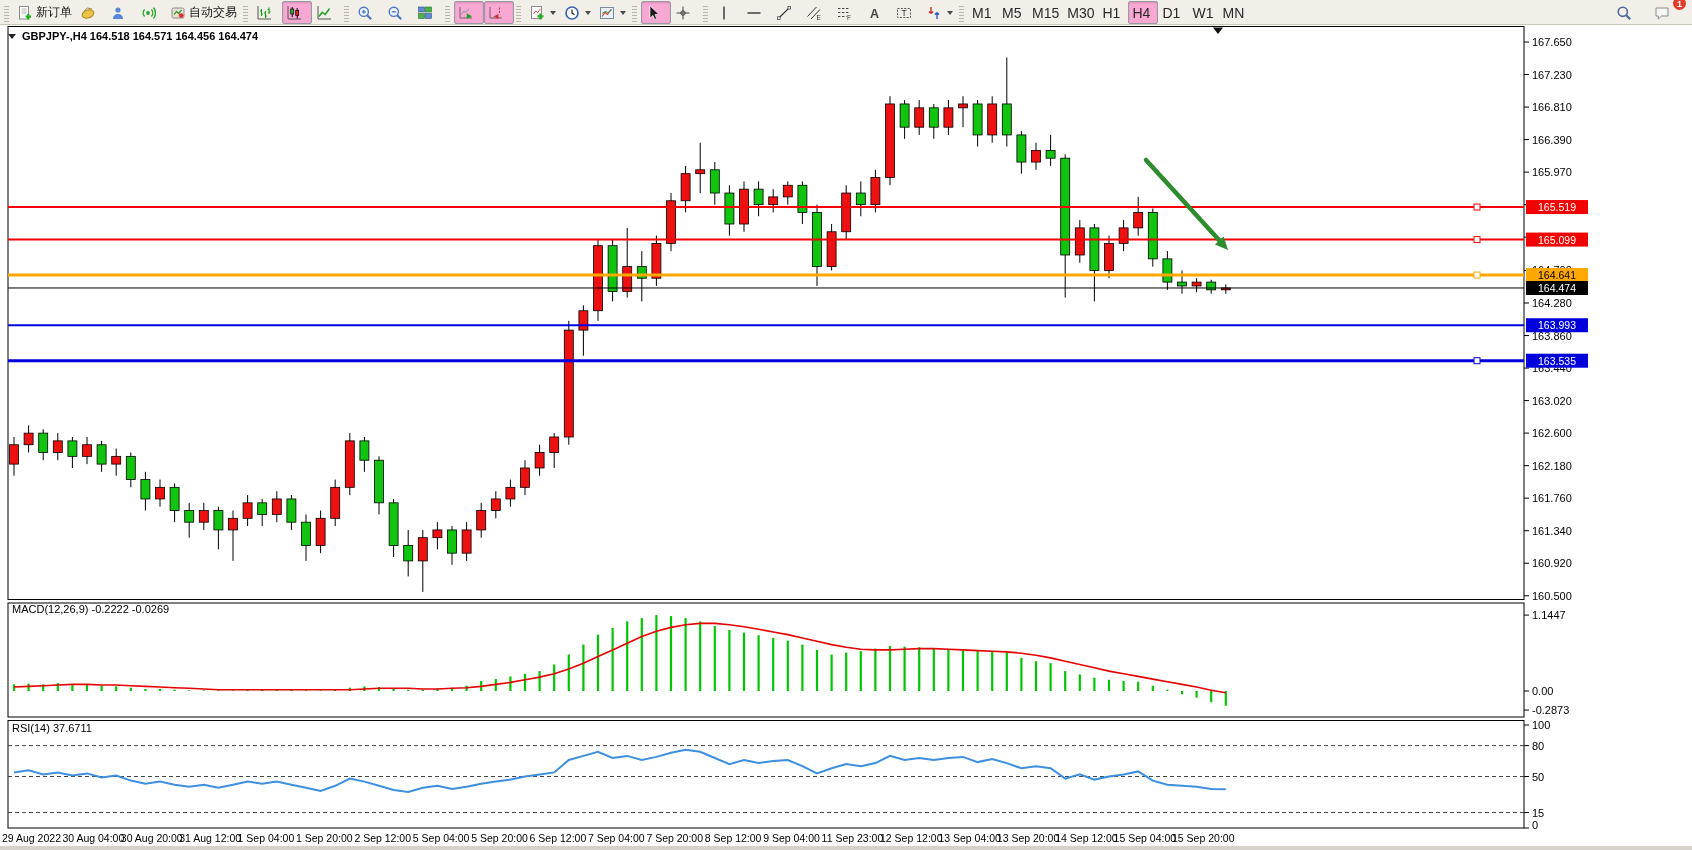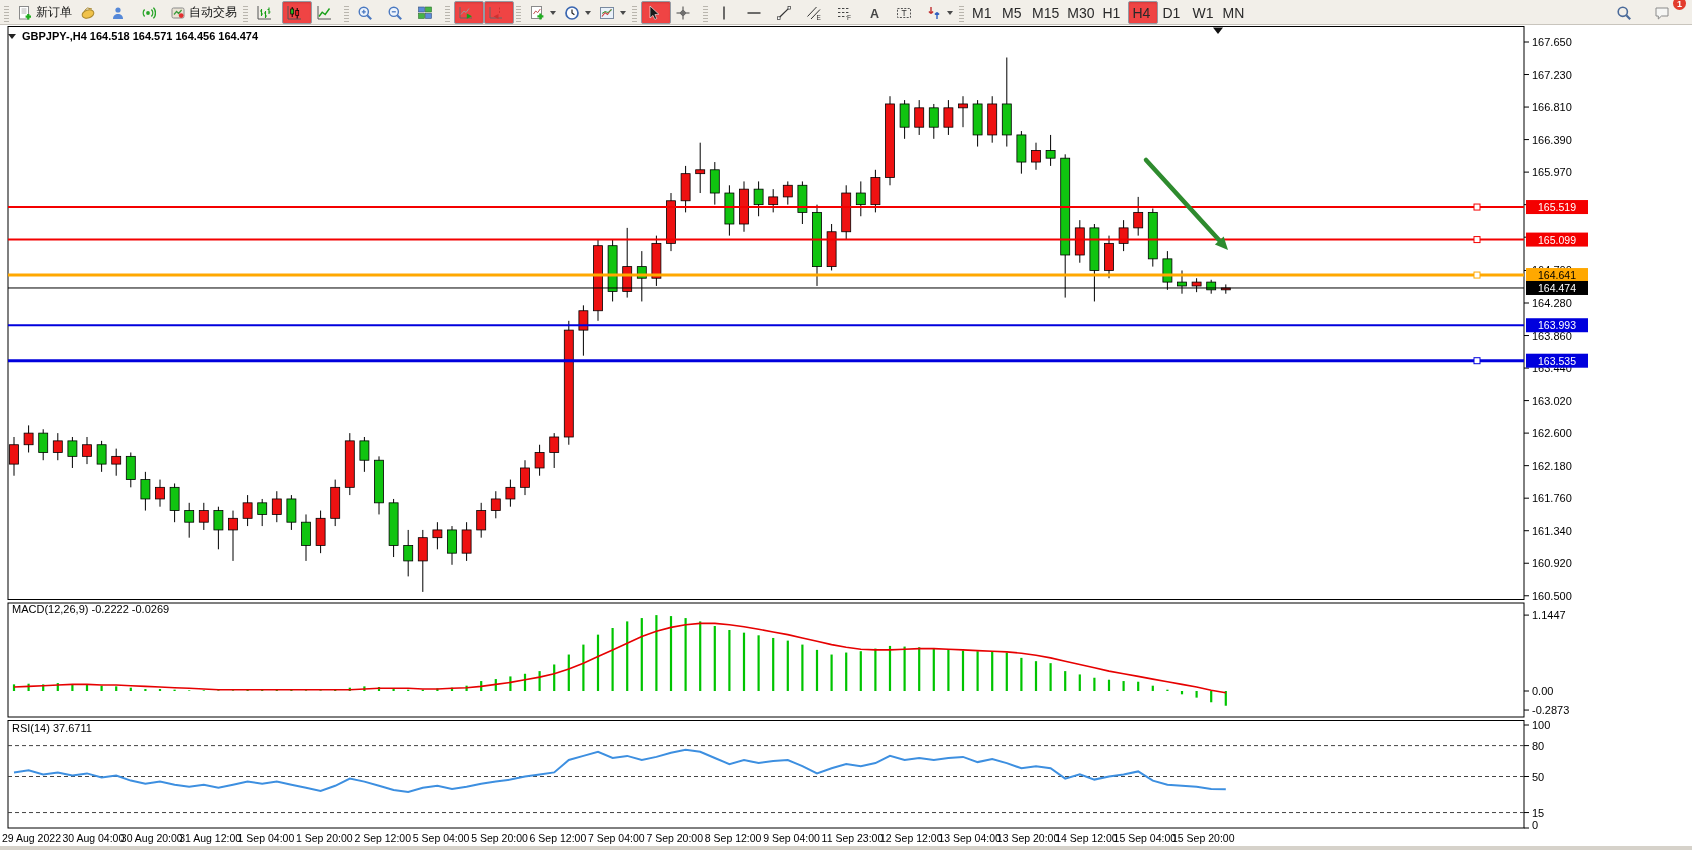--- a/index.html
+++ b/index.html
@@ -2,21 +2,21 @@
 <html><head>
 <meta charset="utf-8">
 <style>
   html,body{margin:0;padding:0;background:#fff;width:1692px;height:850px;overflow:hidden;
     font-family:"Liberation Sans",sans-serif;position:relative}
   .toolbar{position:absolute;top:0;left:0;width:1692px;height:25px;background:#f2efe9;
     border-bottom:1px solid #c9c5bd;display:flex;align-items:flex-end;padding:0 2px;box-sizing:border-box;z-index:5}
   .grip{width:5px;height:18px;margin:0 4px 0 2px;background:repeating-linear-gradient(to bottom,#b9b5ad 0 1px,rgba(0,0,0,0) 1px 3px)}
   .btn{height:21px;min-width:22px;display:flex;align-items:center;gap:3px;padding:0 3px;
     border:1px solid rgba(0,0,0,0);border-radius:2px;cursor:default}
-  .btn.active{background:#ef4444;border-color:#959ca5;box-shadow:inset 0 1px 2px rgba(0,0,0,.14)}
+  .btn.active{background:#f9a8d4;border-color:#959ca5;box-shadow:inset 0 1px 2px rgba(0,0,0,.14)}
   .btn .lbl{font-size:12px;color:#151515;white-space:nowrap}
   .btn svg{display:block}
   .caret{width:0;height:0;border-left:3px solid rgba(0,0,0,0);border-right:3px solid rgba(0,0,0,0);
     border-top:4px solid #4a4a4a;margin-left:2px}
   .tf .lbl{font-size:14px;color:#2a2a2a}
   .tb-right{margin-left:auto;display:flex;align-items:center;gap:8px;padding-right:10px}
   .chat-wrap{position:relative}
   .badge{position:absolute;top:-5px;right:-7px;background:#e23c2d;color:#fff;border-radius:50%;
     width:13px;height:13px;font-size:9px;font-weight:bold;display:flex;align-items:center;justify-content:center}
   .chart-area{position:absolute;top:25px;left:0}

